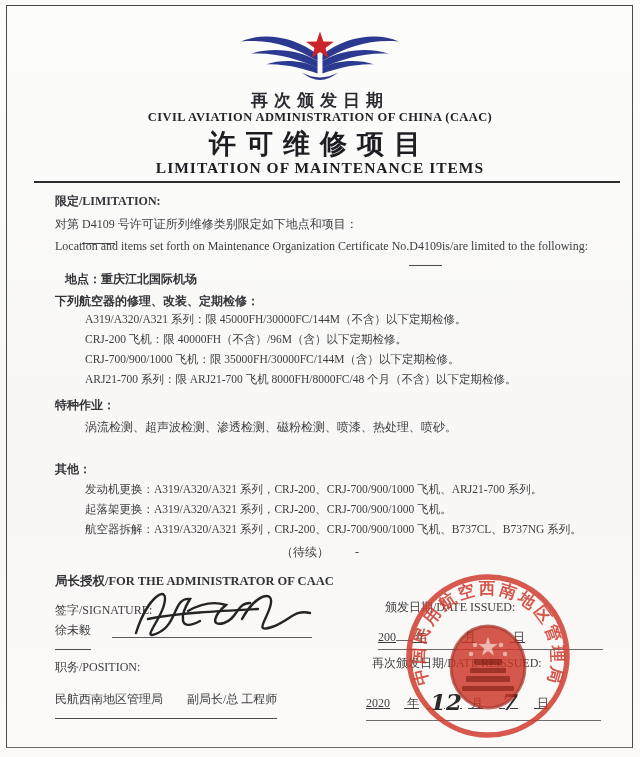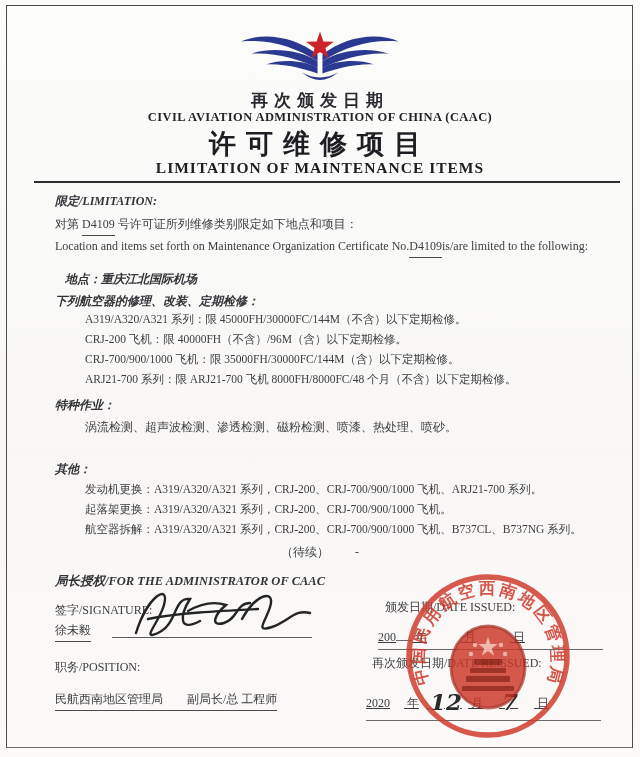--- a/index.html
+++ b/index.html
@@ -27,22 +27,22 @@
     font-size:17px;font-weight:bold;letter-spacing:6px;color:#2a2a30;}
   .org-en{position:absolute;top:110px;left:0;width:100%;text-align:center;
     font-size:12.5px;font-weight:bold;letter-spacing:0.4px;color:#242428;}
   .title-cn{position:absolute;top:126px;left:0;width:100%;text-align:center;
     font-size:27px;font-weight:bold;letter-spacing:10px;color:#1d1d22;}
   .title-en{position:absolute;top:159px;left:0;width:100%;text-align:center;
     font-size:15.5px;font-weight:bold;letter-spacing:1px;color:#1d1d22;}
   .rule{position:absolute;top:181px;left:34px;right:20px;height:2.4px;background:#2c2c2e;}
   
   .t{position:absolute;font-size:12px;line-height:1.5;color:#3d3d40;}
-  .bold{font-weight:bold;color:#333338;font-style:italic;}
-  .u{border-bottom:1px solid #4a4a4c;padding-bottom:4px;}
+  .bold{font-weight:bold;color:#333338;}
+  .u{border-bottom:1px solid #4a4a4c;padding-bottom:12px;}
   .list .li{margin-bottom:4.5px;}
   .center{left:0;width:100%;text-align:center;}
   .blank{display:inline-block;border-bottom:1px solid #6a6a6c;height:12px;vertical-align:baseline;}
   .hand{font-family:"DejaVu Serif",serif;font-style:italic;font-size:23px;font-weight:bold;color:#2a2a2a;position:relative;top:3px;}
   .formline{border-bottom:1px solid #6b6b6d;padding-bottom:3px;text-decoration:underline;}
   
   .sig-svg{position:absolute;left:118px;top:575px;width:205px;height:70px;}
   .sig-line{position:absolute;left:112px;top:637px;width:200px;border-top:1.2px solid #5c5c5e;}
   
   .seal{position:absolute;left:403px;top:571px;width:170px;height:170px;opacity:0.93;}

